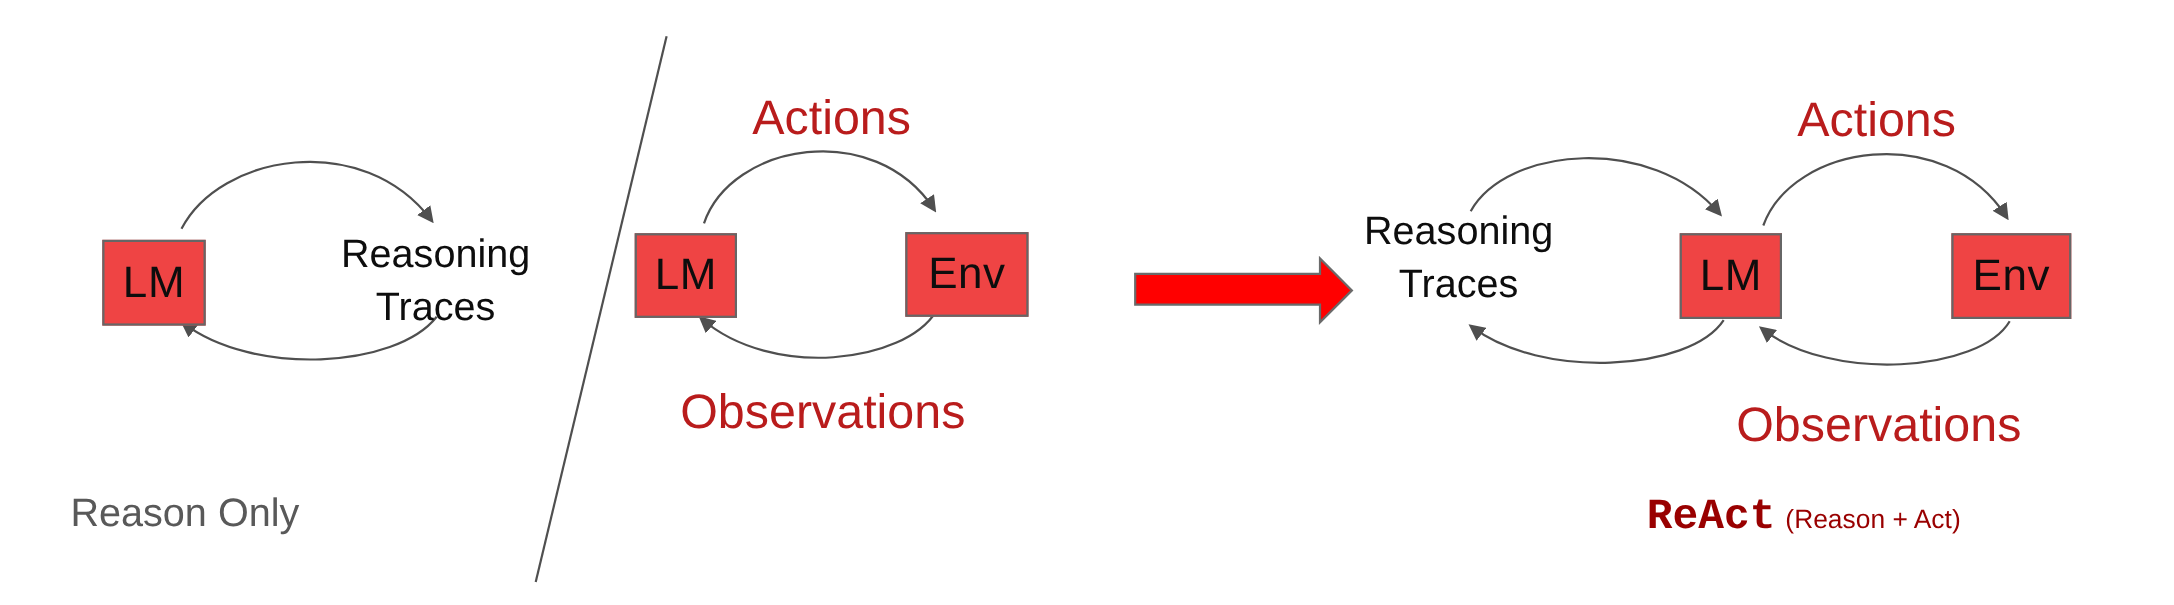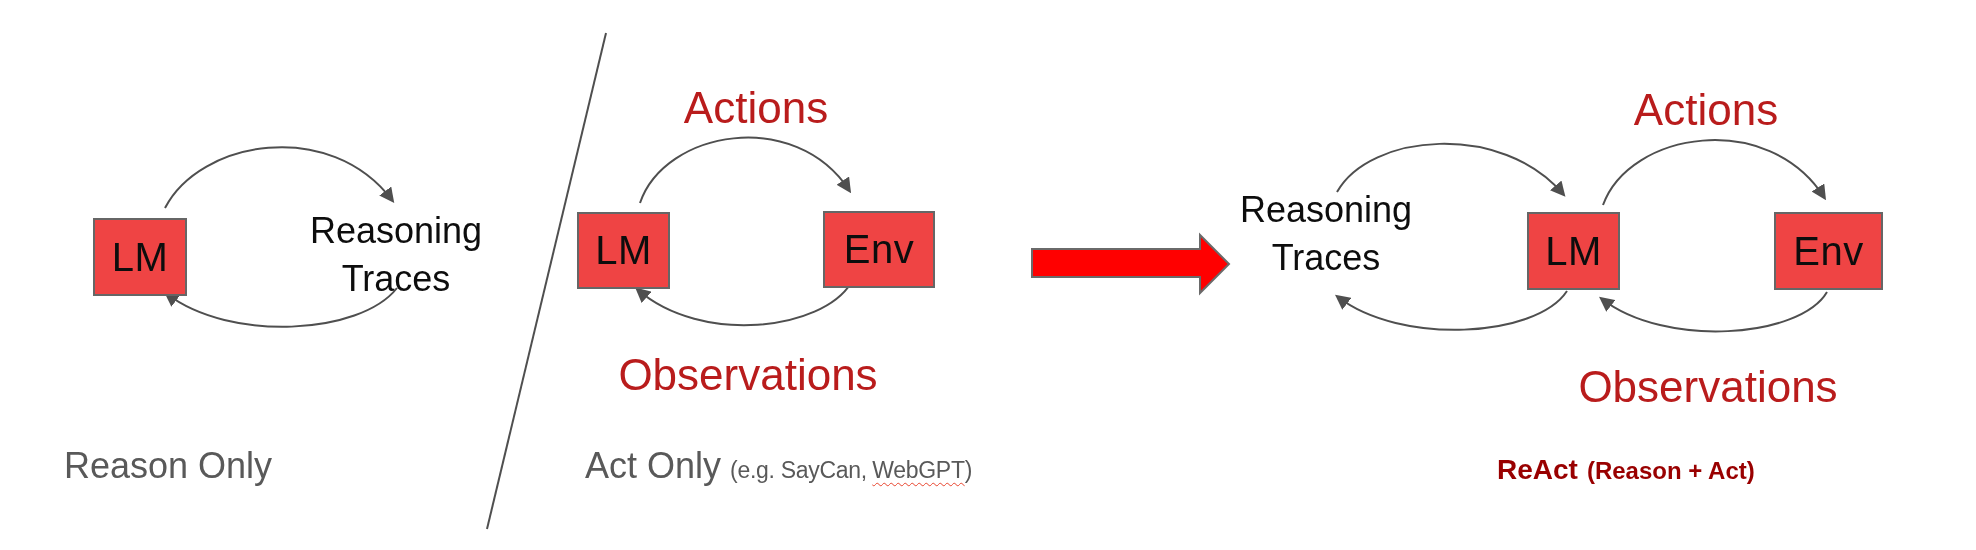--- a/index.html
+++ b/index.html
@@ -63,26 +63,27 @@
     line-height: 40px;
   }
   .caption-sub {
     font-size: 23px;
     letter-spacing: -0.3px;
   }
   .caption-react {
     color: #990000;
   }
   .caption-react .caption-main {
-    font-size: 28px;
+    font-size: 39px;
     font-weight: bold;
+    font-family: Liberation Mono, monospace;
   }
   .caption-react .caption-sub {
     font-size: 24px;
-    font-weight: bold;
+    font-weight: normal;
     letter-spacing: 0;
   }
   .misspelled {
     margin-left: 0.24em;
     text-decoration: underline;
     text-decoration-style: wavy;
     text-decoration-color: #e8442e;
     text-decoration-thickness: 1px;
     text-underline-offset: 4px;
   }
@@ -127,24 +128,20 @@
   </div>
 
   <div class="node" style="left:577px; top:212px; width:93px; height:77px;">LM</div>
 
   <div class="node" style="left:823px; top:211px; width:112px; height:77px;">Env</div>
 
   <div class="edge-label" style="left:756px; top:91px;">Actions</div>
 
   <div class="edge-label" style="left:748px; top:358px;">Observations</div>
 
-  <div class="caption" style="left:585px; top:446px;">
-    <span class="caption-main">Act Only</span>
-    <span class="caption-sub"><span>(e.g. SayCan,</span><span class="misspelled">WebGPT</span><span>)</span></span>
-  </div>
 
   <div class="loop-label" style="left:1326px; top:186px;">
     <div>Reasoning</div>
     <div>Traces</div>
   </div>
 
   <div class="node" style="left:1527px; top:212px; width:93px; height:78px;">LM</div>
 
   <div class="node" style="left:1774px; top:212px; width:109px; height:78px;">Env</div>
 

